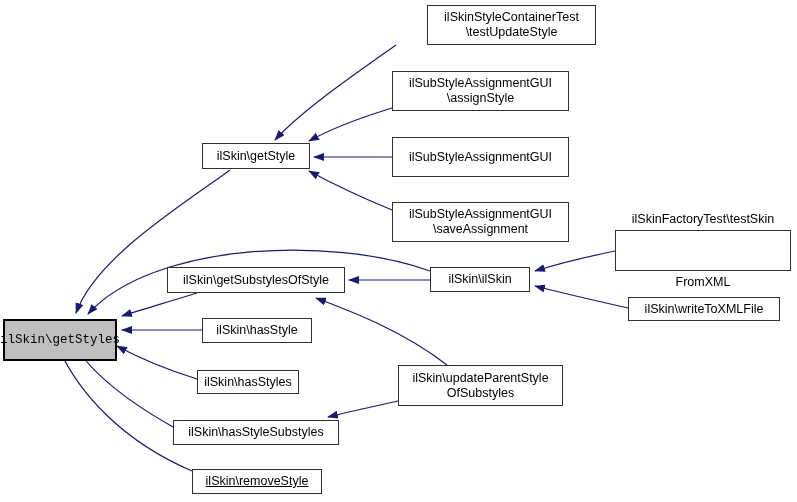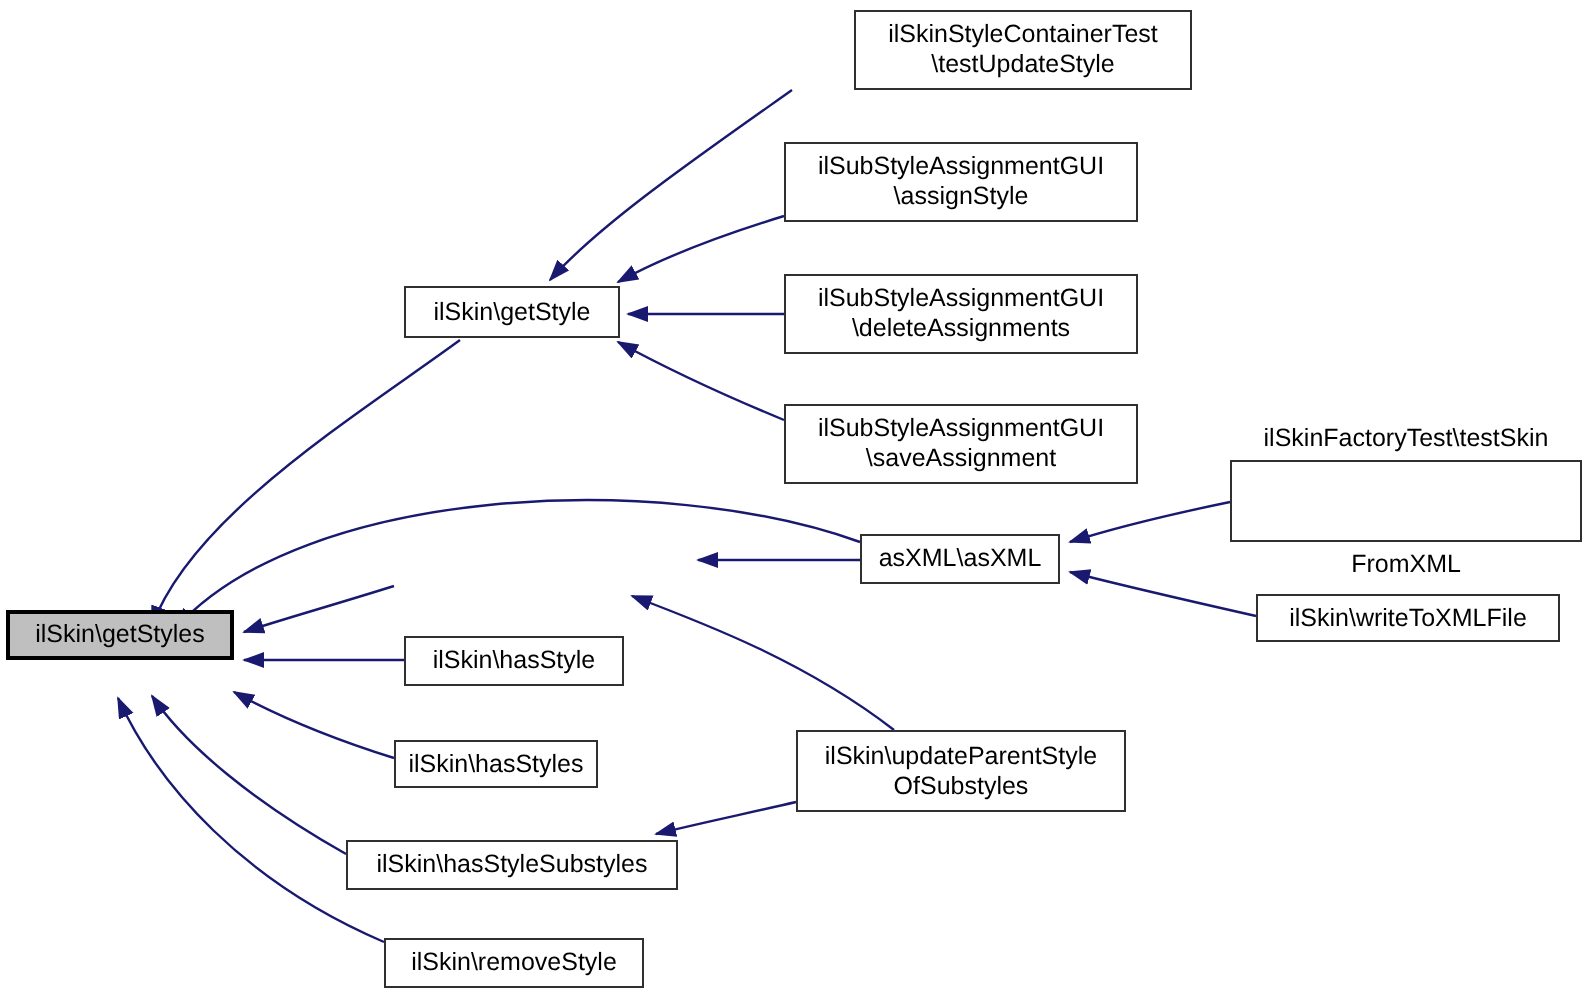--- a/index.html
+++ b/index.html
@@ -70,44 +70,46 @@
         <path d="M392,157 L314,157" marker-end="url(#arrow)"></path>
         <path d="M392,210 C358,196 331,183 309,171" marker-end="url(#arrow)"></path>
         <path d="M430,280 L349,280" marker-end="url(#arrow)"></path>
         <path d="M447,365 C403,331 353,312 316,298" marker-end="url(#arrow)"></path>
         <path d="M615,251 C586,257 557,264 535,271" marker-end="url(#arrow)"></path>
         <path d="M628,308 C597,301 562,293 535,286" marker-end="url(#arrow)"></path>
         <path d="M398,401 C372,407 348,412 328,417" marker-end="url(#arrow)"></path>
       </g>
   </svg>
 
-<div class="node highlighted" style="left: 3px; top: 305px; width: 114px; height: 25px;">
+<div class="node highlighted" style="left: 3px; top: 319px; width: 114px; height: 42px; font-family: Liberation Mono, monospace;">
       <span class="line">ilSkin\getStyles</span>
     </div>
     <div class="node" style="left: 202px; top: 143px; width: 108px; height: 26px;">
       <span class="line">ilSkin\getStyle</span>
     </div>
     <div class="node" style="left: 396px; top: 5px; width: 169px; height: 40px; margin-left: 31px;">
       <span class="line">ilSkinStyleContainerTest</span>
       <span class="line">\testUpdateStyle</span>
     </div>
     <div class="node" style="left: 392px; top: 71px; width: 177px; height: 40px;">
       <span class="line">ilSubStyleAssignmentGUI</span>
       <span class="line">\assignStyle</span>
     </div>
     <div class="node" style="left: 392px; top: 137px; width: 177px; height: 40px;">
       <span class="line">ilSubStyleAssignmentGUI</span>
-      <span class="line">\deleteAssignments</span>
     </div>
     <div class="node" style="left: 392px; top: 202px; width: 177px; height: 40px;">
       <span class="line">ilSubStyleAssignmentGUI</span>
       <span class="line">\saveAssignment</span>
     </div>
+    <div class="node" style="left: 167px; top: 267px; width: 178px; height: 26px;">
+      <span class="line">ilSkin\getSubstylesOfStyle</span>
+    </div>
     <div class="node" style="left: 430px; top: 267px; width: 100px; height: 25px;">
-      <span class="line">asXML\asXML</span>
+      <span class="line">ilSkin\ilSkin</span>
     </div>
     <div class="node" style="left: 615px; top: 230px; width: 176px; height: 41px; gap: 48px;">
       <span class="line">ilSkinFactoryTest\testSkin</span>
       <span class="line">FromXML</span>
     </div>
     <div class="node" style="left: 628px; top: 297px; width: 152px; height: 24px;">
       <span class="line">ilSkin\writeToXMLFile</span>
     </div>
     <div class="node" style="left: 202px; top: 318px; width: 110px; height: 25px;">
       <span class="line">ilSkin\hasStyle</span>
@@ -115,16 +117,16 @@
     <div class="node" style="left: 197px; top: 370px; width: 102px; height: 24px;">
       <span class="line">ilSkin\hasStyles</span>
     </div>
     <div class="node" style="left: 398px; top: 365px; width: 165px; height: 41px;">
       <span class="line">ilSkin\updateParentStyle</span>
       <span class="line">OfSubstyles</span>
     </div>
     <div class="node" style="left: 173px; top: 420px; width: 166px; height: 25px;">
       <span class="line">ilSkin\hasStyleSubstyles</span>
     </div>
-    <div class="node" style="left: 192px; top: 469px; width: 130px; height: 25px;">
+    <div class="node" style="left: 192px; top: 469px; width: 130px; height: 25px; text-decoration: underline;">
       <span class="line">ilSkin\removeStyle</span>
     </div>
   </div>
 
 </body></html>

